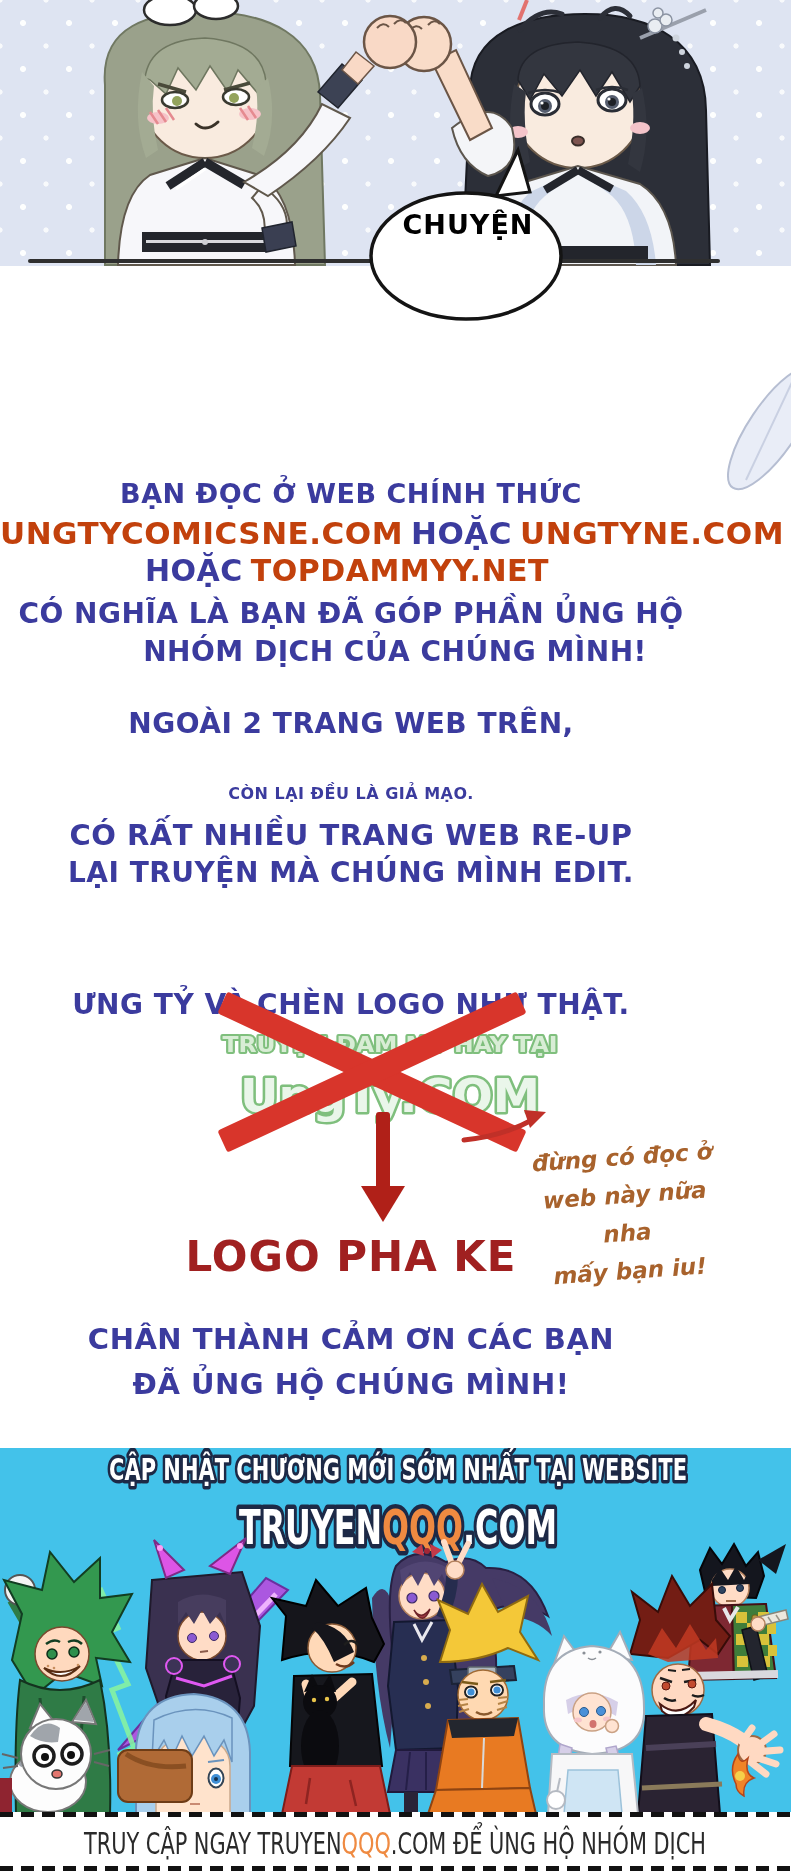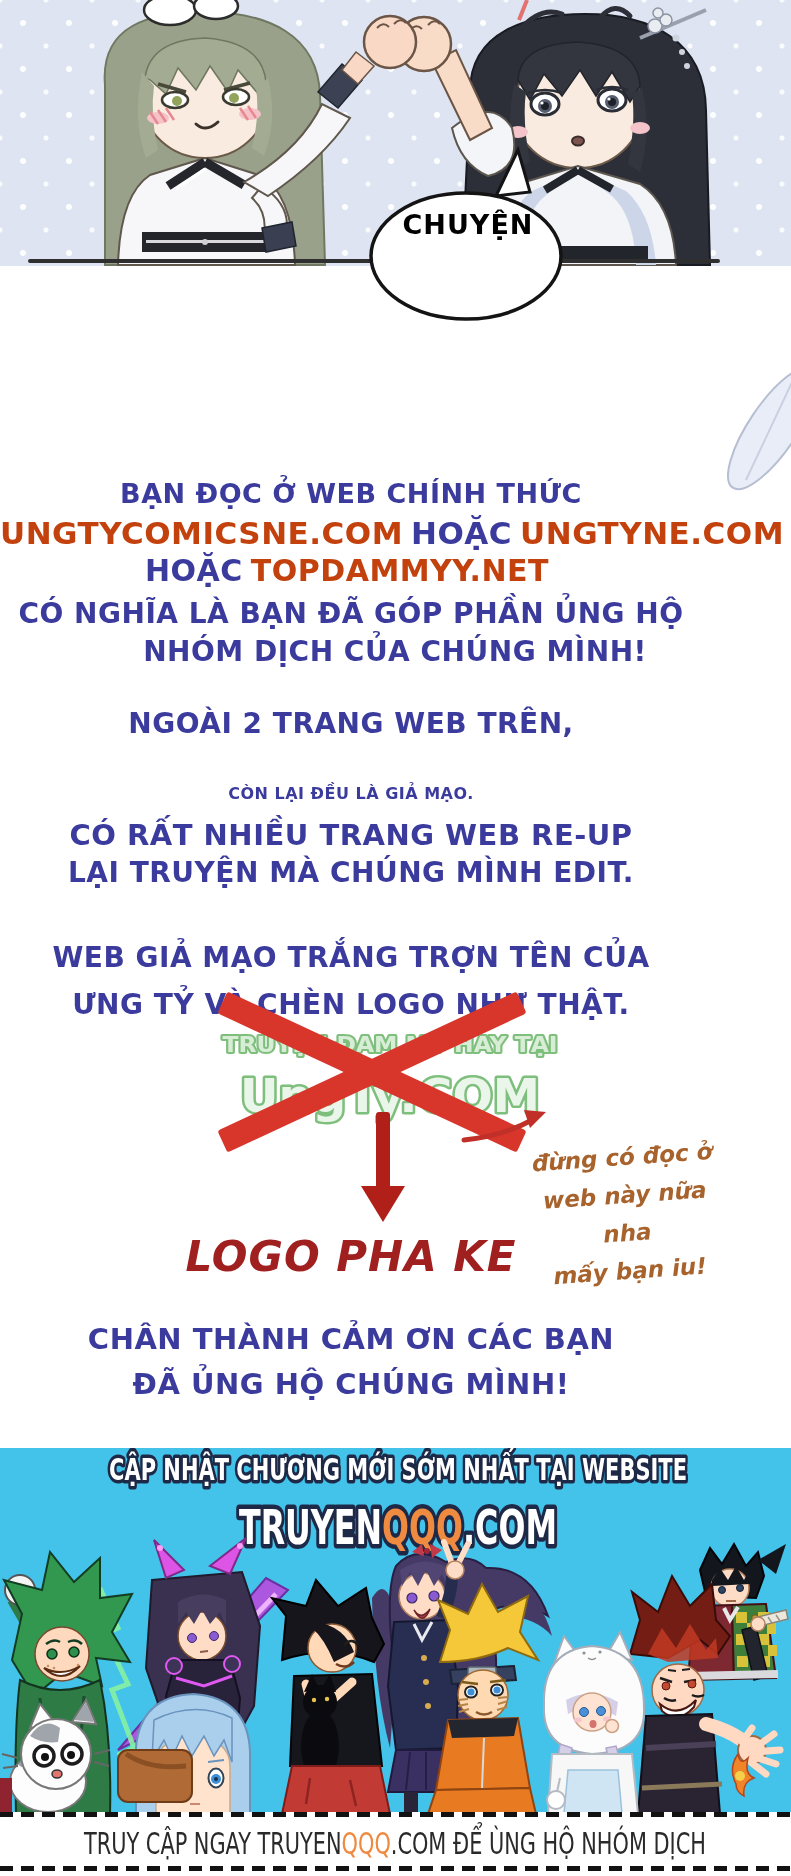--- a/index.html
+++ b/index.html
@@ -148,21 +148,20 @@
 
   <div class="ln blue" style="top:478px;font-size:27px;">BẠN ĐỌC Ở WEB CHÍNH THỨC</div>
   <div class="ln" style="top:515px;font-size:31px;"><span class="red">UNGTYCOMICSNE.COM</span><span class="blue sp">HOẶC</span><span class="red">UNGTYNE.COM</span></div>
   <div class="ln blue" style="top:597px;font-size:28px;">CÓ NGHĨA LÀ BẠN ĐÃ GÓP PHẦN ỦNG HỘ</div>
   <div class="ln" style="top:553px;font-size:30px;"><span class="blue">HOẶC</span><span class="red sp">TOPDAMMYY.NET</span></div>
   <div class="ln blue" style="top:635px;font-size:28px;margin-left:44px;">NHÓM DỊCH CỦA CHÚNG MÌNH!</div>
   <div class="ln blue" style="top:707px;font-size:28px;">NGOÀI 2 TRANG WEB TRÊN,</div>
   <div class="ln blue" style="top:784px;font-size:16px;">CÒN LẠI ĐỀU LÀ GIẢ MẠO.</div>
   <div class="ln blue" style="top:818px;font-size:29px;">CÓ RẤT NHIỀU TRANG WEB RE-UP</div>
   <div class="ln blue" style="top:856px;font-size:28px;">LẠI TRUYỆN MÀ CHÚNG MÌNH EDIT.</div>
-  <div class="ln blue" style="top:941px;font-size:28px;">WEB GIẢ MẠO TRẮNG TRỢN TÊN CỦA</div>
   <div class="ln blue" style="top:988px;font-size:28px;">ƯNG TỶ VÀ CHÈN LOGO NHƯ THẬT.</div>
 
   <svg style="position:absolute;left:0;top:1012px;z-index:2;" width="791" height="150" viewBox="0 0 791 150">
     <text x="390" y="40" text-anchor="middle" textLength="335" lengthAdjust="spacingAndGlyphs" font-size="21" font-weight="bold" fill="#d8edd5" stroke="#7FBF7D" stroke-width="4" paint-order="stroke" stroke-linejoin="round"><tspan>TRUYỆN ĐAM MỸ HAY TẠI</tspan></text>
     <text x="390" y="100" text-anchor="middle" textLength="300" lengthAdjust="spacingAndGlyphs" font-size="46" font-weight="bold" fill="#eaf6ea" stroke="#7FBF7D" stroke-width="5" paint-order="stroke" stroke-linejoin="round"><tspan>UngTy.COM</tspan></text>
   </svg>
   <div class="xbar a"></div>
   <div class="xbar b"></div>
 
   <svg class="down-arrow" style="left:355px;top:1110px;" width="60" height="115" viewBox="0 0 60 115">
@@ -172,21 +171,21 @@
 
   <svg style="position:absolute;left:458px;top:1102px;z-index:4;" width="95" height="45" viewBox="0 0 95 45">
     <path d="M6,38 Q45,34 74,18" fill="none" stroke="#c03028" stroke-width="5" stroke-linecap="round"></path>
     <polygon points="66,8 88,10 72,26" fill="#c03028"></polygon>
   </svg>
   <div class="note">
     <div>đừng có đọc ở</div>
     <div>web này nữa nha</div>
     <div>mấy bạn iu!</div>
   </div>
-  <div class="ln darkred" style="top:1232px;font-size:42px;letter-spacing:1px;font-style:italic;">LOGO PHA KE</div>
+  <div class="ln darkred" style="top:1232px;font-size:42px;letter-spacing:1px;">LOGO PHA KE</div>
 
   <div class="ln blue" style="top:1322px;font-size:29px;">CHÂN THÀNH CẢM ƠN CÁC BẠN</div>
   <div class="ln blue" style="top:1367px;font-size:29px;">ĐÃ ỦNG HỘ CHÚNG MÌNH!</div>
 
   <svg class="banner-svg" width="791" height="366" viewBox="0 0 791 366">
     <rect x="0" y="0" width="791" height="366" fill="#43C2EA"></rect>
     <text x="398" y="32" text-anchor="middle" textLength="578" lengthAdjust="spacingAndGlyphs" font-size="30" font-weight="bold" fill="#ffffff" stroke="#1D2946" stroke-width="7" paint-order="stroke" stroke-linejoin="round"><tspan>CẬP NHẬT CHƯƠNG MỚI SỚM NHẤT TẠI WEBSITE</tspan></text>
     <text x="398" y="96" text-anchor="middle" textLength="318" lengthAdjust="spacingAndGlyphs" font-size="48" font-weight="bold" stroke="#1D2946" stroke-width="9" paint-order="stroke" stroke-linejoin="round"><tspan fill="#ffffff">TRUYEN</tspan><tspan fill="#EF8A41">QQQ</tspan><tspan fill="#ffffff">.COM</tspan></text>
 
     <path d="M372,150 Q392,118 398,200 L390,300 Q374,240 372,150 Z" fill="#453a66"></path>

